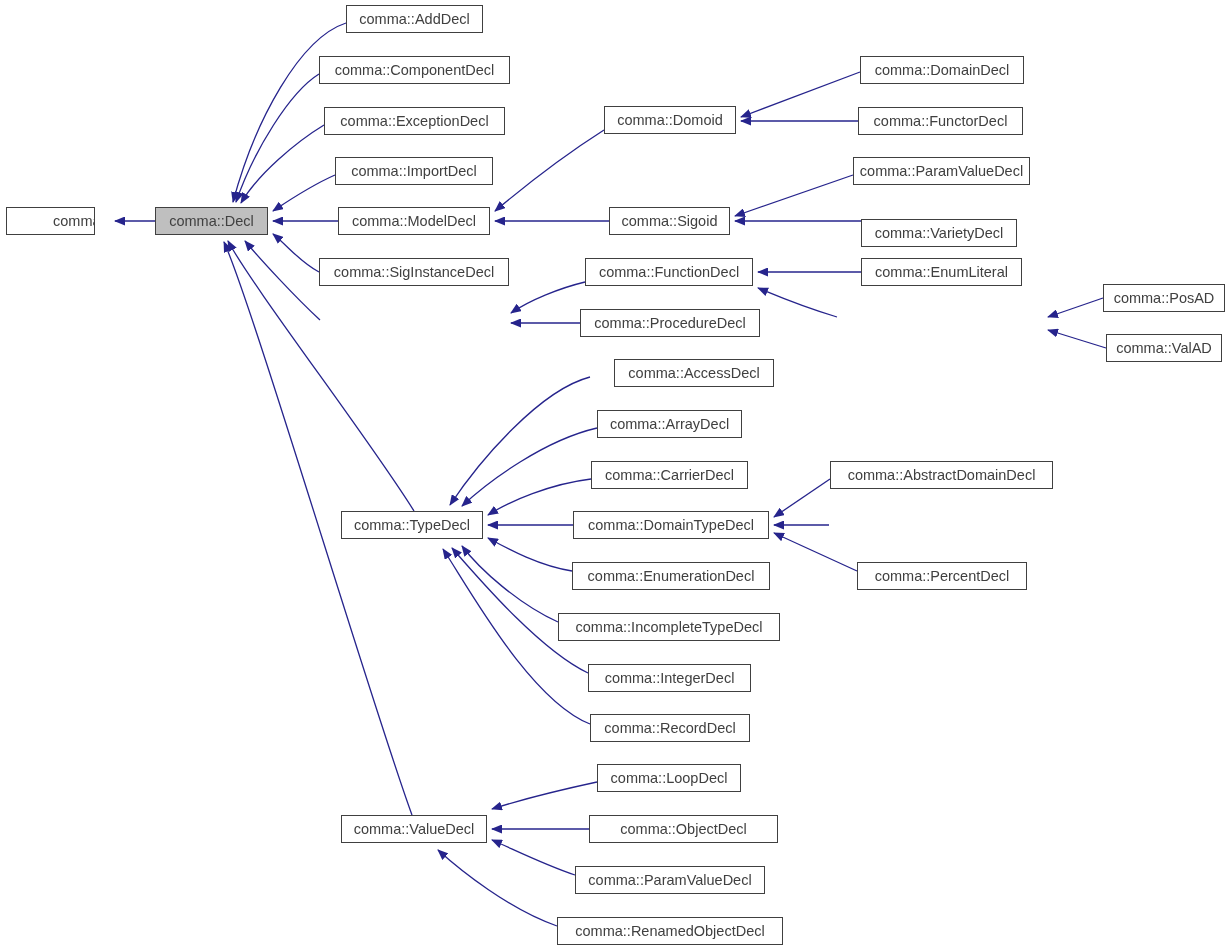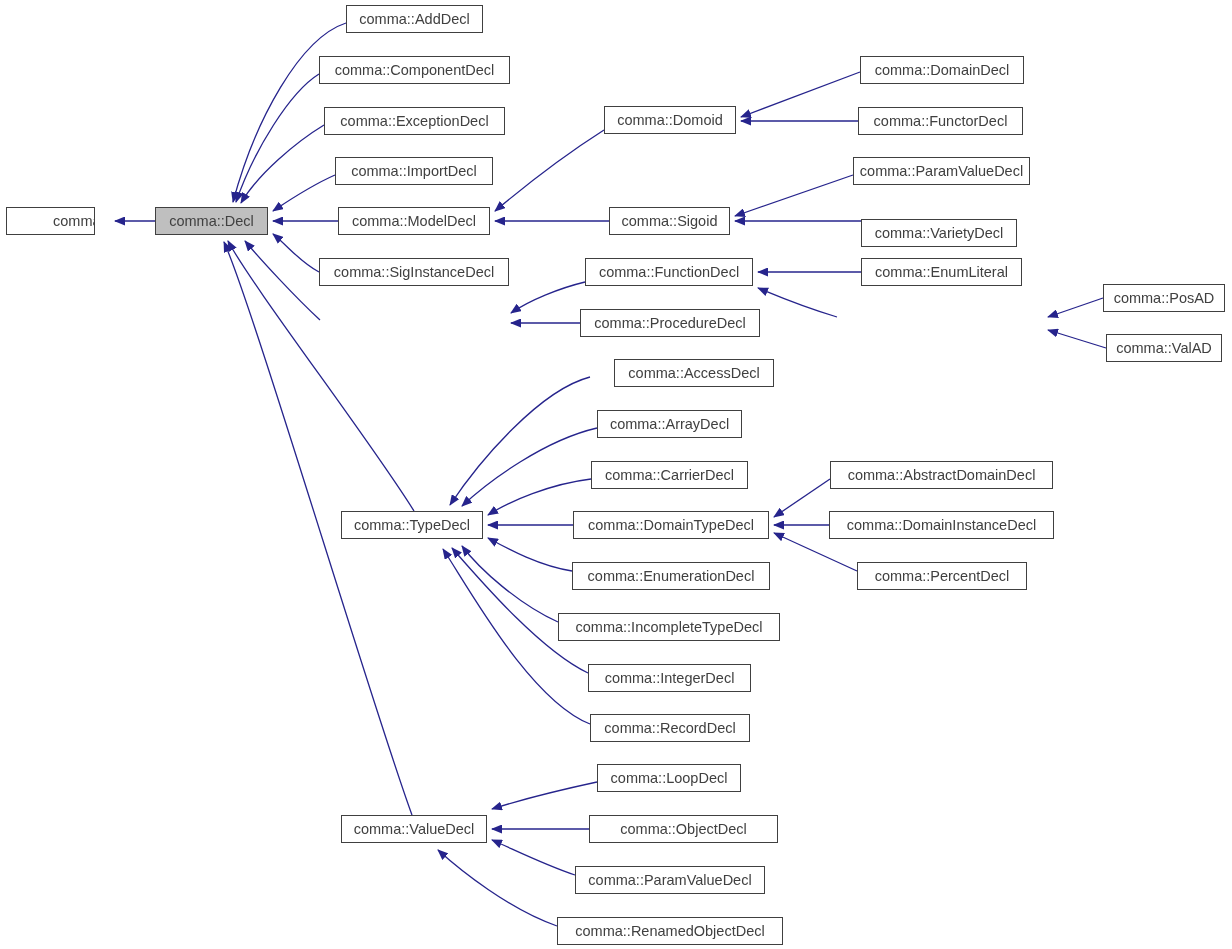--- a/index.html
+++ b/index.html
@@ -112,20 +112,19 @@
     <div class="node" style="left: 341px; top: 511px; width: 142px;">comma::TypeDecl</div>
     <div class="node" style="left: 590px; top: 359px; width: 160px; margin-left: 24px;">comma::AccessDecl</div>
     <div class="node" style="left: 597px; top: 410px; width: 145px;">comma::ArrayDecl</div>
     <div class="node" style="left: 591px; top: 461px; width: 157px;">comma::CarrierDecl</div>
     <div class="node" style="left: 573px; top: 511px; width: 196px;">comma::DomainTypeDecl</div>
     <div class="node" style="left: 572px; top: 562px; width: 198px;">comma::EnumerationDecl</div>
     <div class="node" style="left: 558px; top: 613px; width: 222px;">comma::IncompleteTypeDecl</div>
     <div class="node" style="left: 588px; top: 664px; width: 163px;">comma::IntegerDecl</div>
     <div class="node" style="left: 590px; top: 714px; width: 160px;">comma::RecordDecl</div>
     <div class="node" style="left: 830px; top: 461px; width: 223px;">comma::AbstractDomainDecl</div>
-    <div class="node" style="left: 829px; top: 511px; width: 225px;">comma::DomainInstanceDecl</div>
     <div class="node" style="left: 857px; top: 562px; width: 170px;">comma::PercentDecl</div>
     <div class="node" style="left: 341px; top: 815px; width: 146px;">comma::ValueDecl</div>
     <div class="node" style="left: 597px; top: 764px; width: 144px;">comma::LoopDecl</div>
     <div class="node" style="left: 589px; top: 815px; width: 189px;">comma::ObjectDecl</div>
     <div class="node" style="left: 575px; top: 866px; width: 190px;">comma::ParamValueDecl</div>
     <div class="node" style="left: 557px; top: 917px; width: 226px;">comma::RenamedObjectDecl</div>
   </div>
 
 </body></html>

